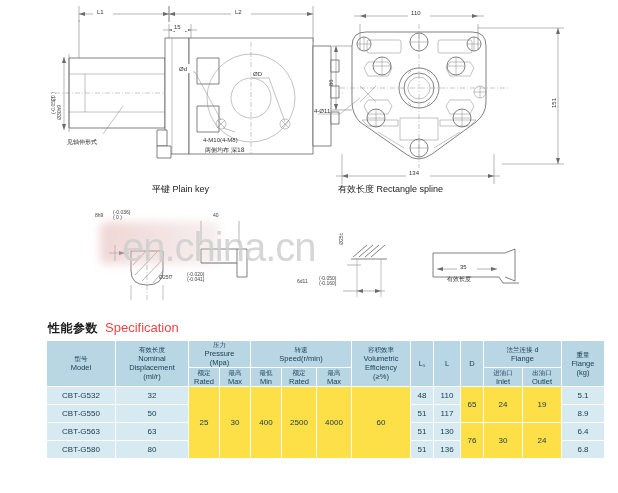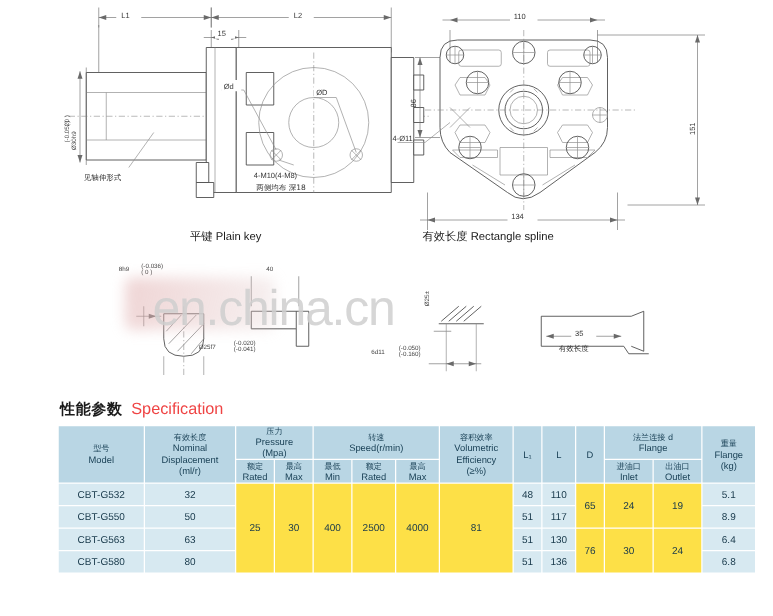--- a/index.html
+++ b/index.html
@@ -465,21 +465,21 @@
     <tbody>
 
       <tr>
         <td class="data">CBT-G532</td>
         <td class="data">32</td>
         <td class="data alt" rowspan="4">25</td>
         <td class="data alt" rowspan="4">30</td>
         <td class="data alt" rowspan="4">400</td>
         <td class="data alt" rowspan="4">2500</td>
         <td class="data alt" rowspan="4">4000</td>
-        <td class="data alt" rowspan="4">81</td>
+        <td class="data alt" rowspan="4">60</td>
         <td class="data">48</td>
         <td class="data">110</td>
         <td class="data alt" rowspan="2">65</td>
         <td class="data alt" rowspan="2">24</td>
         <td class="data alt" rowspan="2">19</td>
         <td class="data">5.1</td>
       </tr>
 
       <tr>
         <td class="data">CBT-G550</td>

